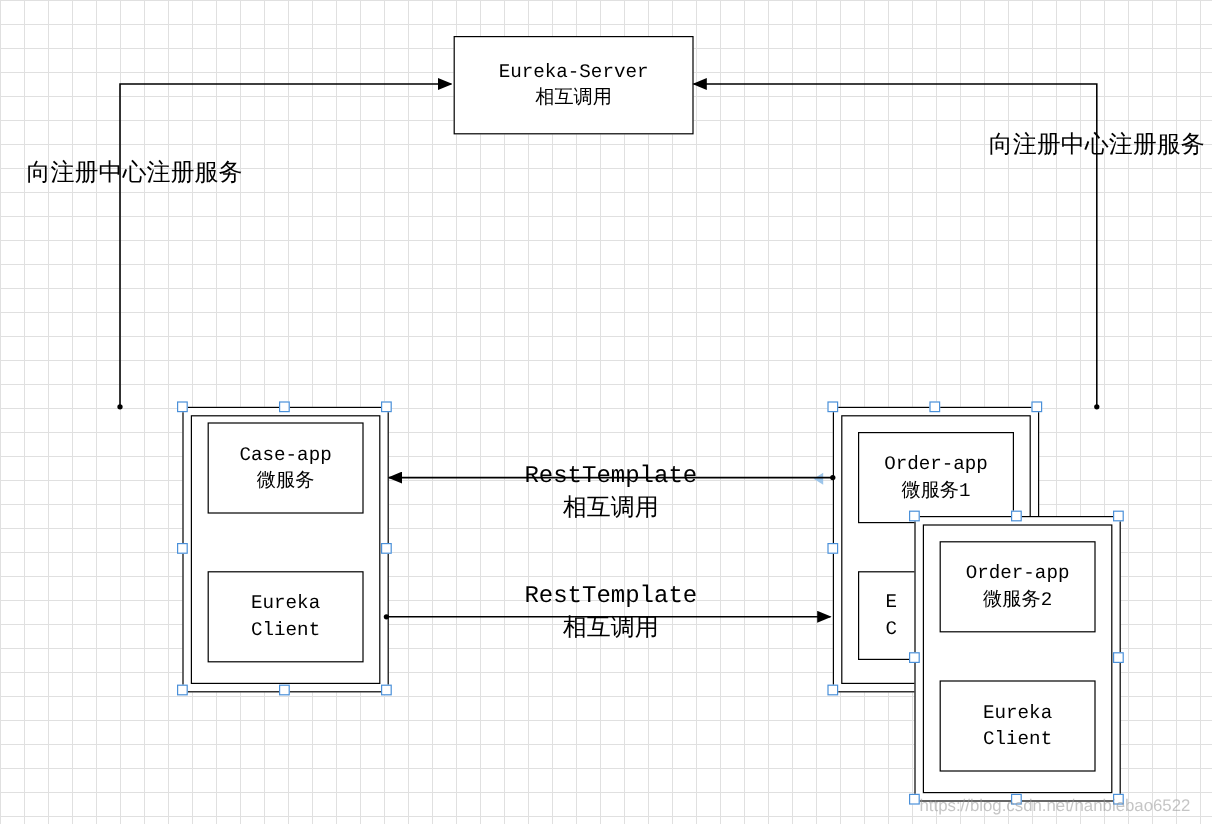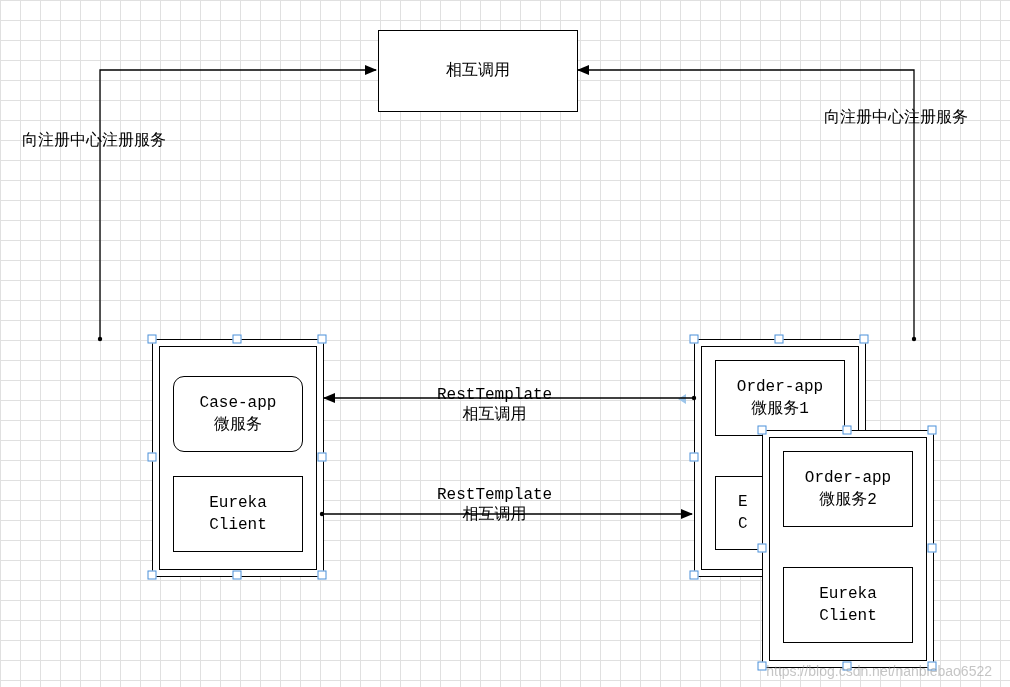--- a/index.html
+++ b/index.html
@@ -32,21 +32,21 @@
   .handle {
     position: absolute;
     width: 7px;
     height: 7px;
     border: 1px solid #4a90d9;
     background: #fff;
     transform: translate(-50%, -50%);
   }
   .label {
     position: absolute;
-    font-size: 16px;
+    font-size: 20px;
     white-space: pre;
     text-align: center;
   }
   svg.overlay {
     position: absolute;
     left: 0;
     top: 0;
     width: 1010px;
     height: 687px;
     pointer-events: none;
@@ -58,28 +58,29 @@
     font-size: 14px;
     color: rgba(150,150,150,0.55);
     font-family: Arial, sans-serif;
     margin-left: 39px;
   }
 </style>
 </head>
 <body>
 
 <div class="box" style="left:378px; top:30px; width:198px; height:80px;">
+  <span>Eureka-Server</span>
   <span>相互调用</span>
 </div>
 
 <div class="box" style="left:152px; top:339px; width:170px; height:236px; padding:0;">
 </div>
 <div class="box" style="left:159px; top:346px; width:156px; height:222px;"></div>
 
-<div class="box" style="left:173px; top:376px; width:128px; height:74px;border-radius:11px;">
+<div class="box" style="left:173px; top:352px; width:128px; height:74px;">
   <span>Case-app</span>
   <span>微服务</span>
 </div>
 
 <div class="box" style="left:173px; top:476px; width:128px; height:74px;">
   <span>Eureka</span>
   <span>Client</span>
 </div>
 
 <div class="handle" style="left:152px; top:339px;"></div>

